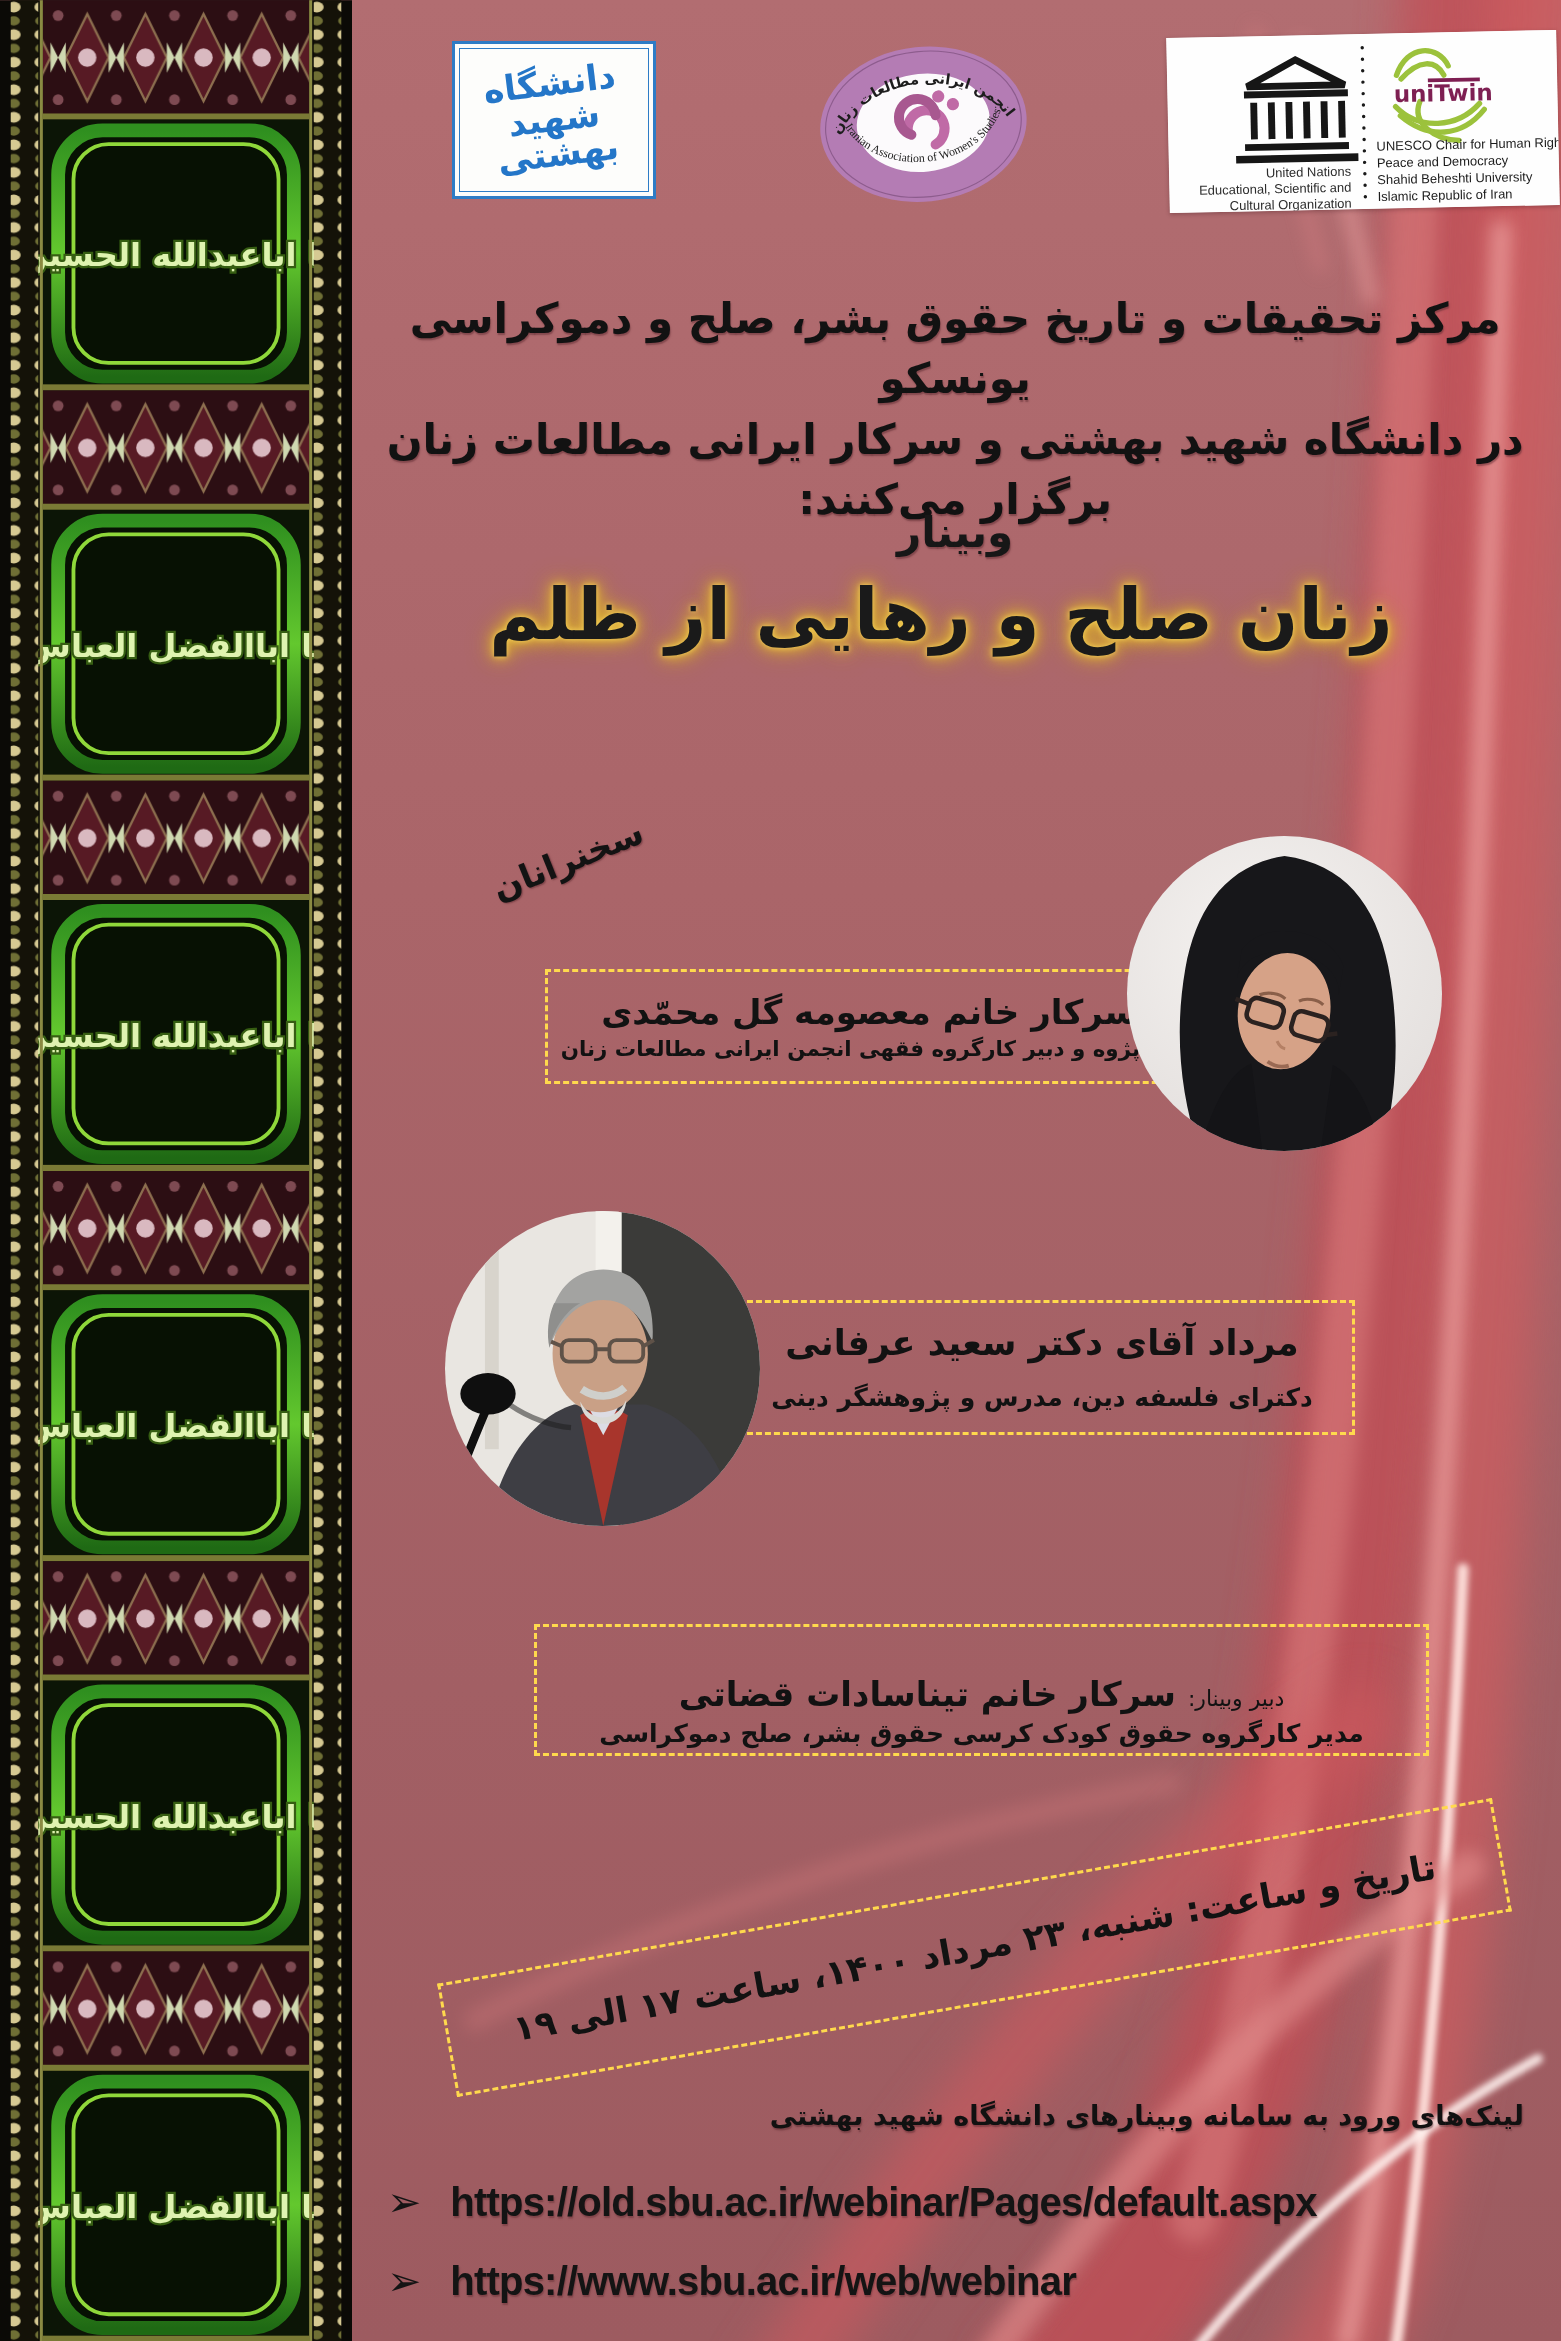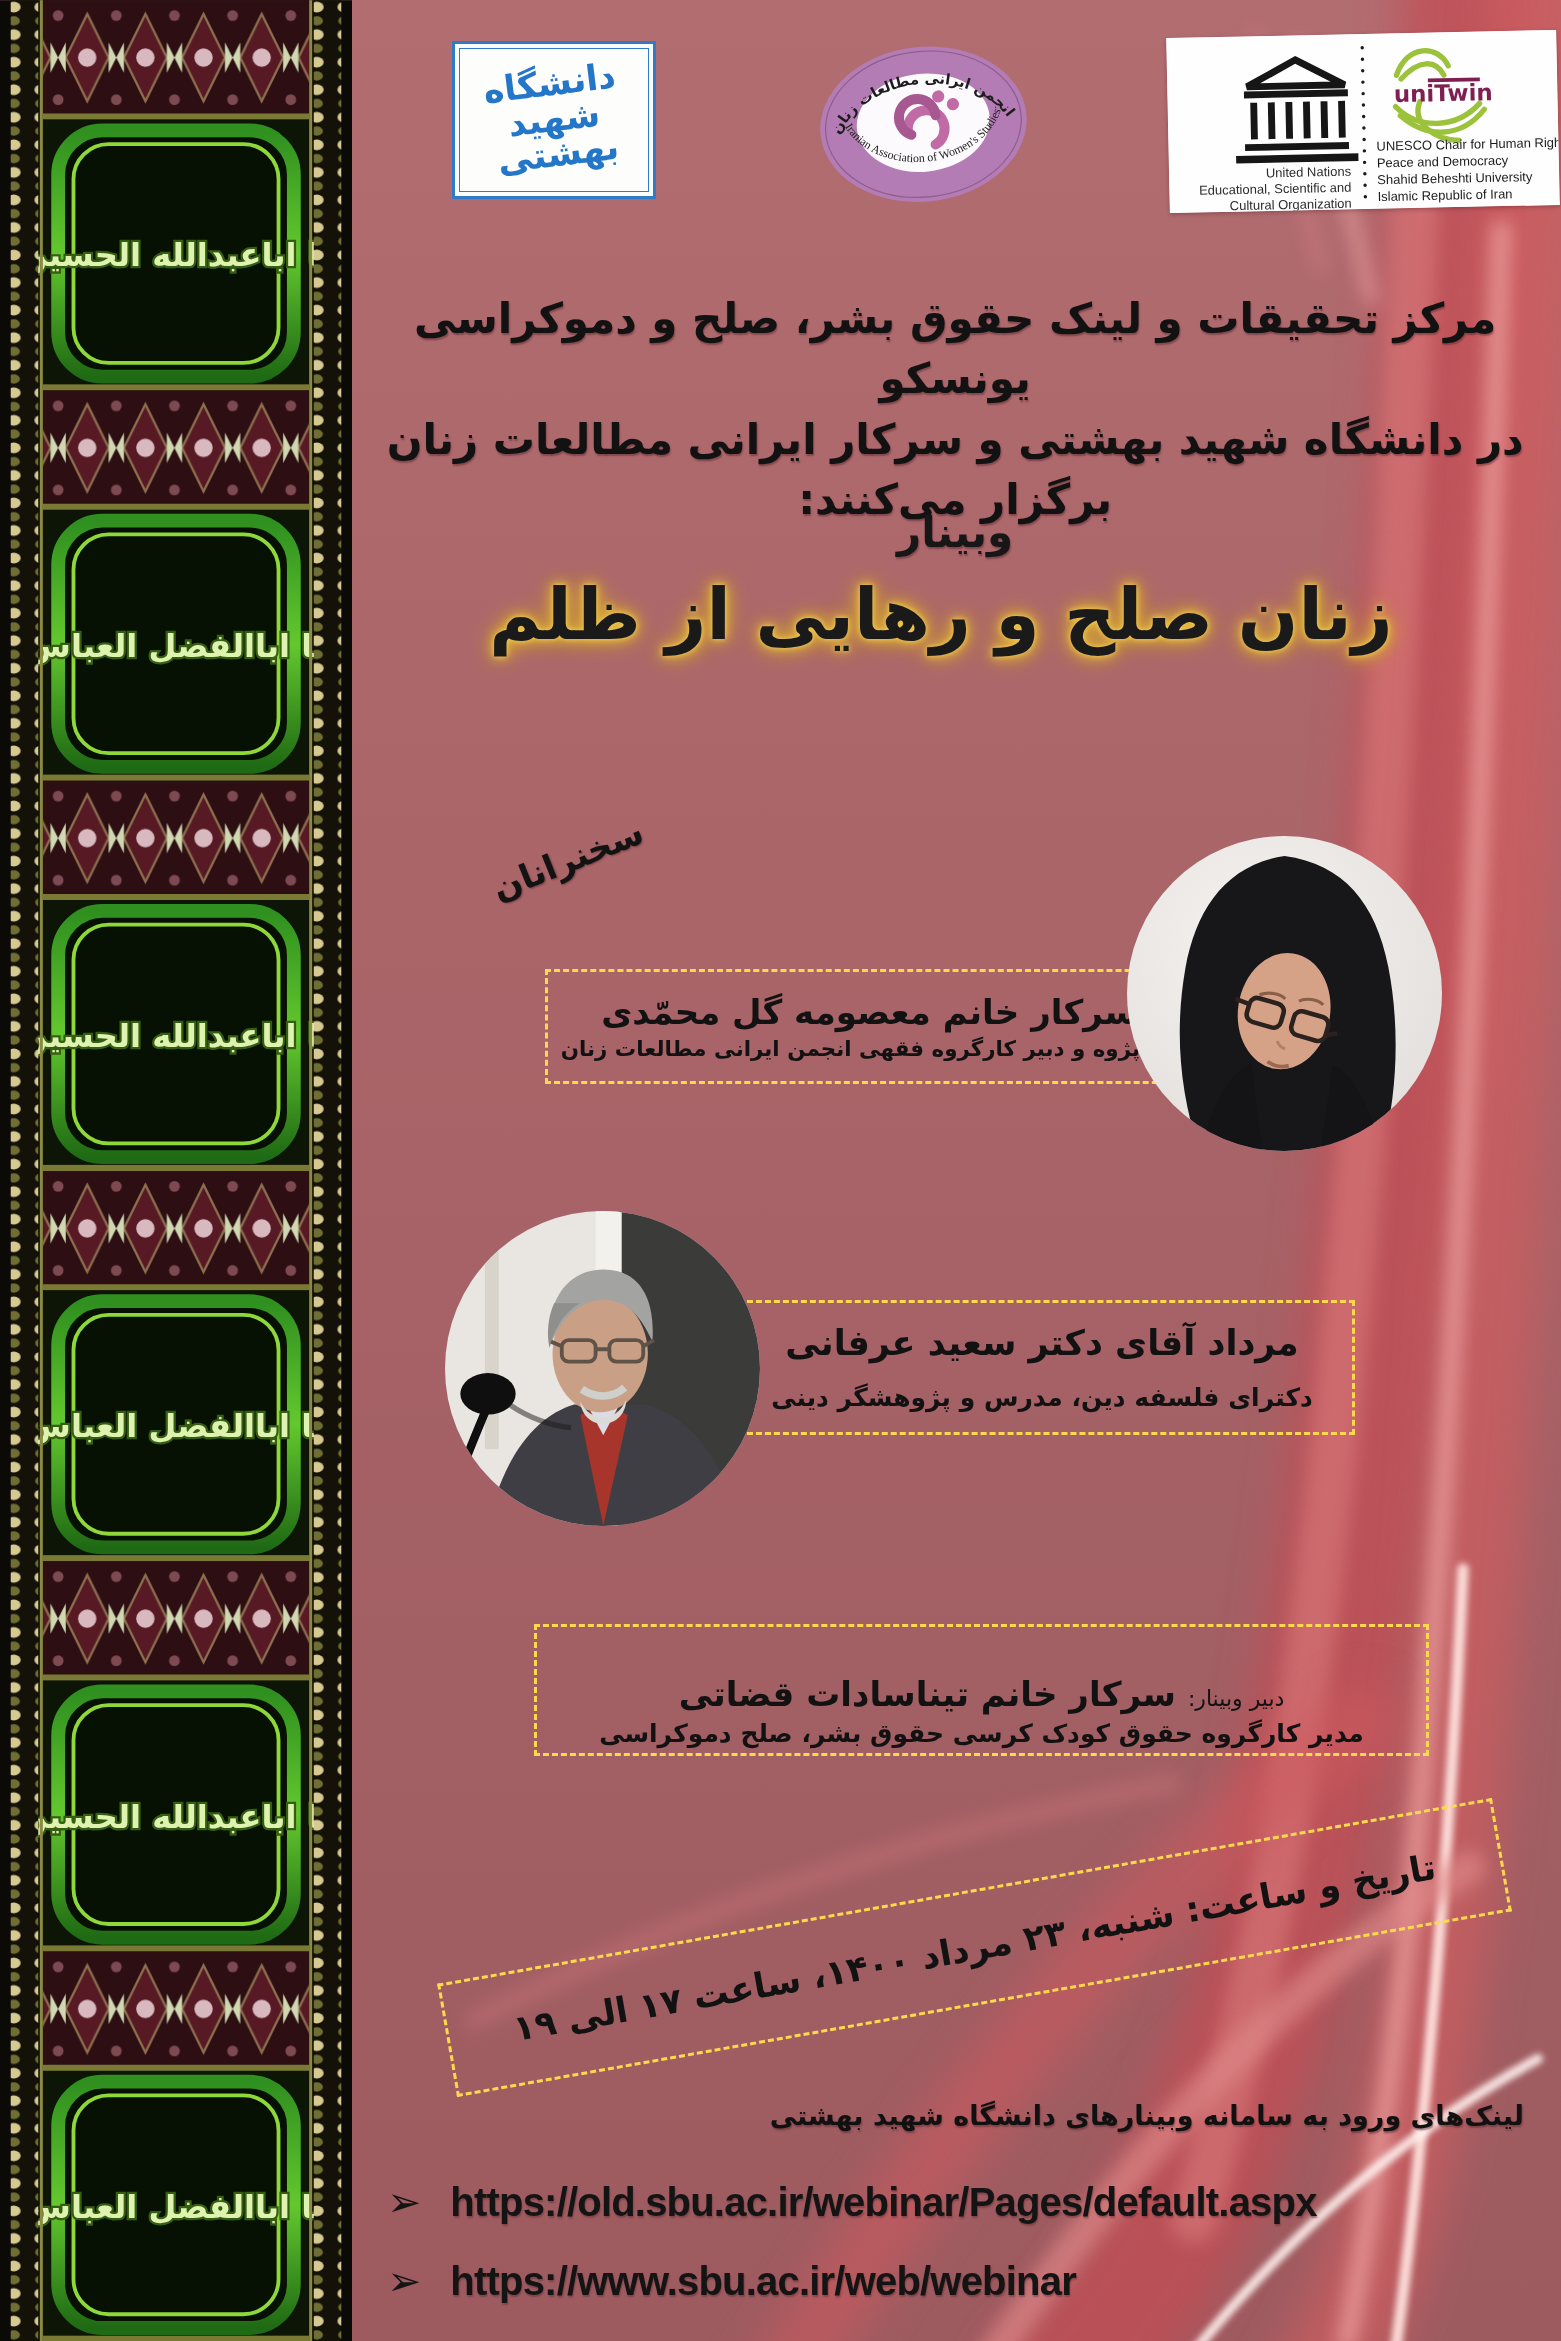--- a/index.html
+++ b/index.html
@@ -203,21 +203,21 @@
     </g>
     <text x="296" y="90" font-family="DejaVu Sans, sans-serif" font-size="30" font-weight="bold" fill="#7e1f52">uniTwin</text>
     <rect x="341" y="60" width="68" height="5" fill="#7e1f52"></rect>
     <text x="272" y="153" font-family="Liberation Sans, sans-serif" font-size="17" fill="#1c1c1c">UNESCO Chair for Human Rights,</text>
     <text x="272" y="175" font-family="Liberation Sans, sans-serif" font-size="17" fill="#1c1c1c">Peace and Democracy</text>
     <text x="272" y="197" font-family="Liberation Sans, sans-serif" font-size="17" fill="#1c1c1c">Shahid Beheshti University</text>
     <text x="272" y="219" font-family="Liberation Sans, sans-serif" font-size="17" fill="#1c1c1c">Islamic Republic of Iran</text>
   </svg>
 
   <div class="abs org-lines">
-    <div>مرکز تحقیقات و لینک حقوق بشر، صلح و دموکراسی یونسکو</div>
+    <div>مرکز تحقیقات و تاریخ حقوق بشر، صلح و دموکراسی یونسکو</div>
     <div>در دانشگاه شهید بهشتی و سرکار ایرانی مطالعات زنان</div>
     <div>برگزار می‌کنند:</div>
   </div>
 
   <div class="abs webinar-label">وبینار</div>
 
   <div class="abs main-title">
     <div>زنان صلح و رهایی از ظلم</div>
   </div>
 

